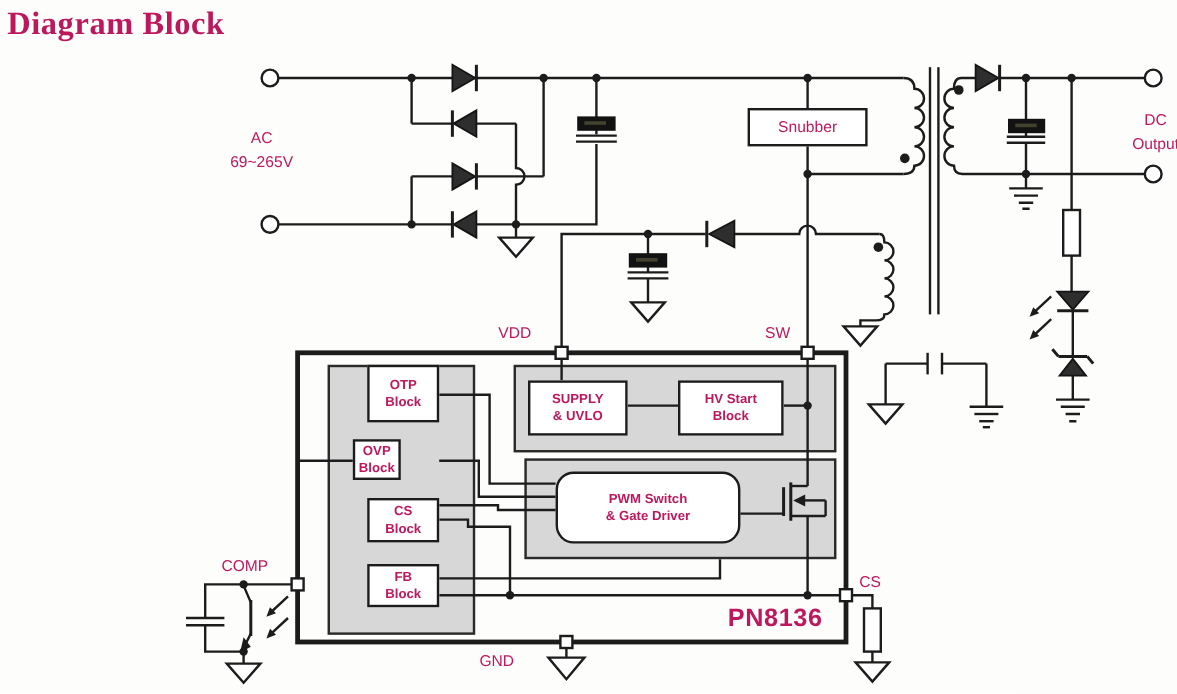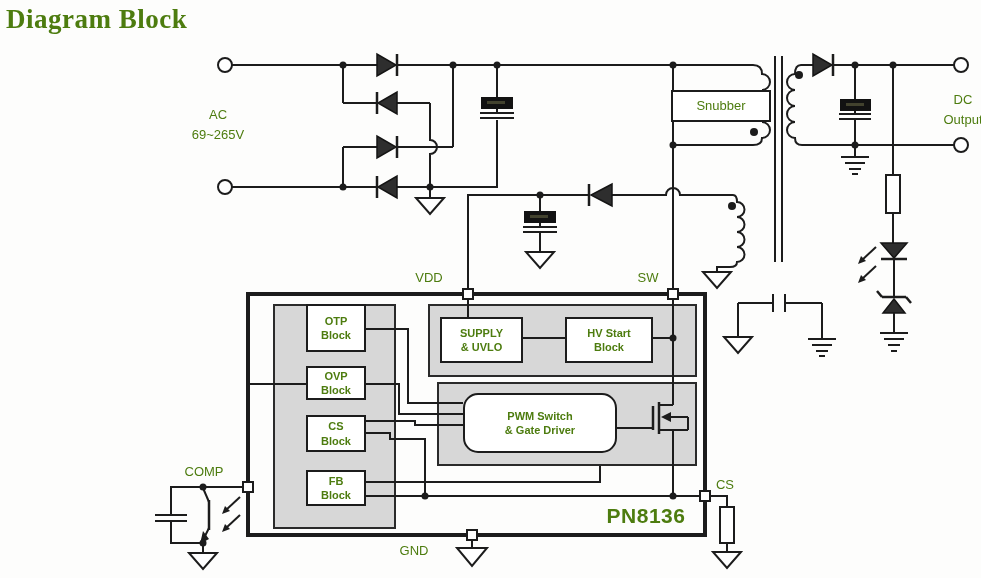--- a/index.html
+++ b/index.html
@@ -1,36 +1,36 @@
 <!DOCTYPE html>
 <html><head>
 <meta charset="utf-8">
 <style>
   html,body{margin:0;padding:0;background:#ffffff;}
   #canvas{
     position:relative;width:981px;height:578px;background:#fdfdfc;
-    font-family:"Liberation Sans",sans-serif;color:#4d7c0f;overflow:hidden;
+    font-family:"Liberation Sans",sans-serif;color:#be185d;overflow:hidden;
   }
   .abs{position:absolute;}
   .lbl{white-space:pre-line;}
   #title{
     left:6px;top:4px;font-family:"Liberation Serif",serif;
     font-weight:bold;font-size:27px;letter-spacing:.5px;z-index:4;
   }
   .pin-label{font-size:13px;z-index:4;text-align:center;}
   .io-label{font-size:13px;line-height:1.5;text-align:center;z-index:4;}
   .gray-box{
     background:#d7d7d7;border:2px solid #2a2a2a;box-sizing:border-box;z-index:1;
   }
   .white-box{
     background:#ffffff;border:2px solid #1c1c1c;box-sizing:border-box;z-index:3;
     display:flex;align-items:center;justify-content:center;text-align:center;
     font-size:11px;font-weight:bold;line-height:1.3;
   }
-  #snubber-box{font-weight:normal;font-size:13px;margin-left:48px;}
+  #snubber-box{font-weight:normal;font-size:13px;}
   #part-number{
     left:596px;top:504px;width:100px;text-align:center;
     font-size:21px;font-weight:bold;z-index:4;letter-spacing:.5px;
   }
   svg{position:absolute;left:0;top:0;z-index:2;}
 </style>
 </head>
 <body>
 
 <div id="canvas">
@@ -293,21 +293,21 @@
   <div id="snubber-box" class="abs white-box" style="left:623px;top:90px;width:100px;height:32px;">Snubber</div>
 
   <div class="abs pin-label" style="left:405px;top:270px;width:48px;">VDD</div>
   <div class="abs pin-label" style="left:630px;top:270px;width:36px;">SW</div>
   <div class="abs pin-label" style="left:178px;top:464px;width:52px;">COMP</div>
   <div class="abs pin-label" style="left:392px;top:543px;width:44px;">GND</div>
   <div class="abs pin-label" style="left:710px;top:477px;width:30px;">CS</div>
 
   <div class="abs white-box lbl" style="left:306px;top:304px;width:60px;height:48px;">OTP
 Block</div>
-  <div class="abs white-box lbl" style="left:306px;top:366px;width:60px;height:34px;">OVP
+  <div class="abs white-box lbl" style="left:294px;top:366px;width:40px;height:34px;">OVP
 Block</div>
   <div class="abs white-box lbl" style="left:306px;top:415px;width:60px;height:37px;">CS
 Block</div>
   <div class="abs white-box lbl" style="left:306px;top:470px;width:60px;height:36px;">FB
 Block</div>
   <div class="abs white-box lbl" style="left:440px;top:317px;width:83px;height:46px;">SUPPLY
 &amp; UVLO</div>
   <div class="abs white-box lbl" style="left:565px;top:317px;width:88px;height:46px;">HV Start
 Block</div>
   <div class="abs white-box lbl" style="left:463px;top:393px;width:154px;height:60px;border-radius:15px;">PWM Switch

